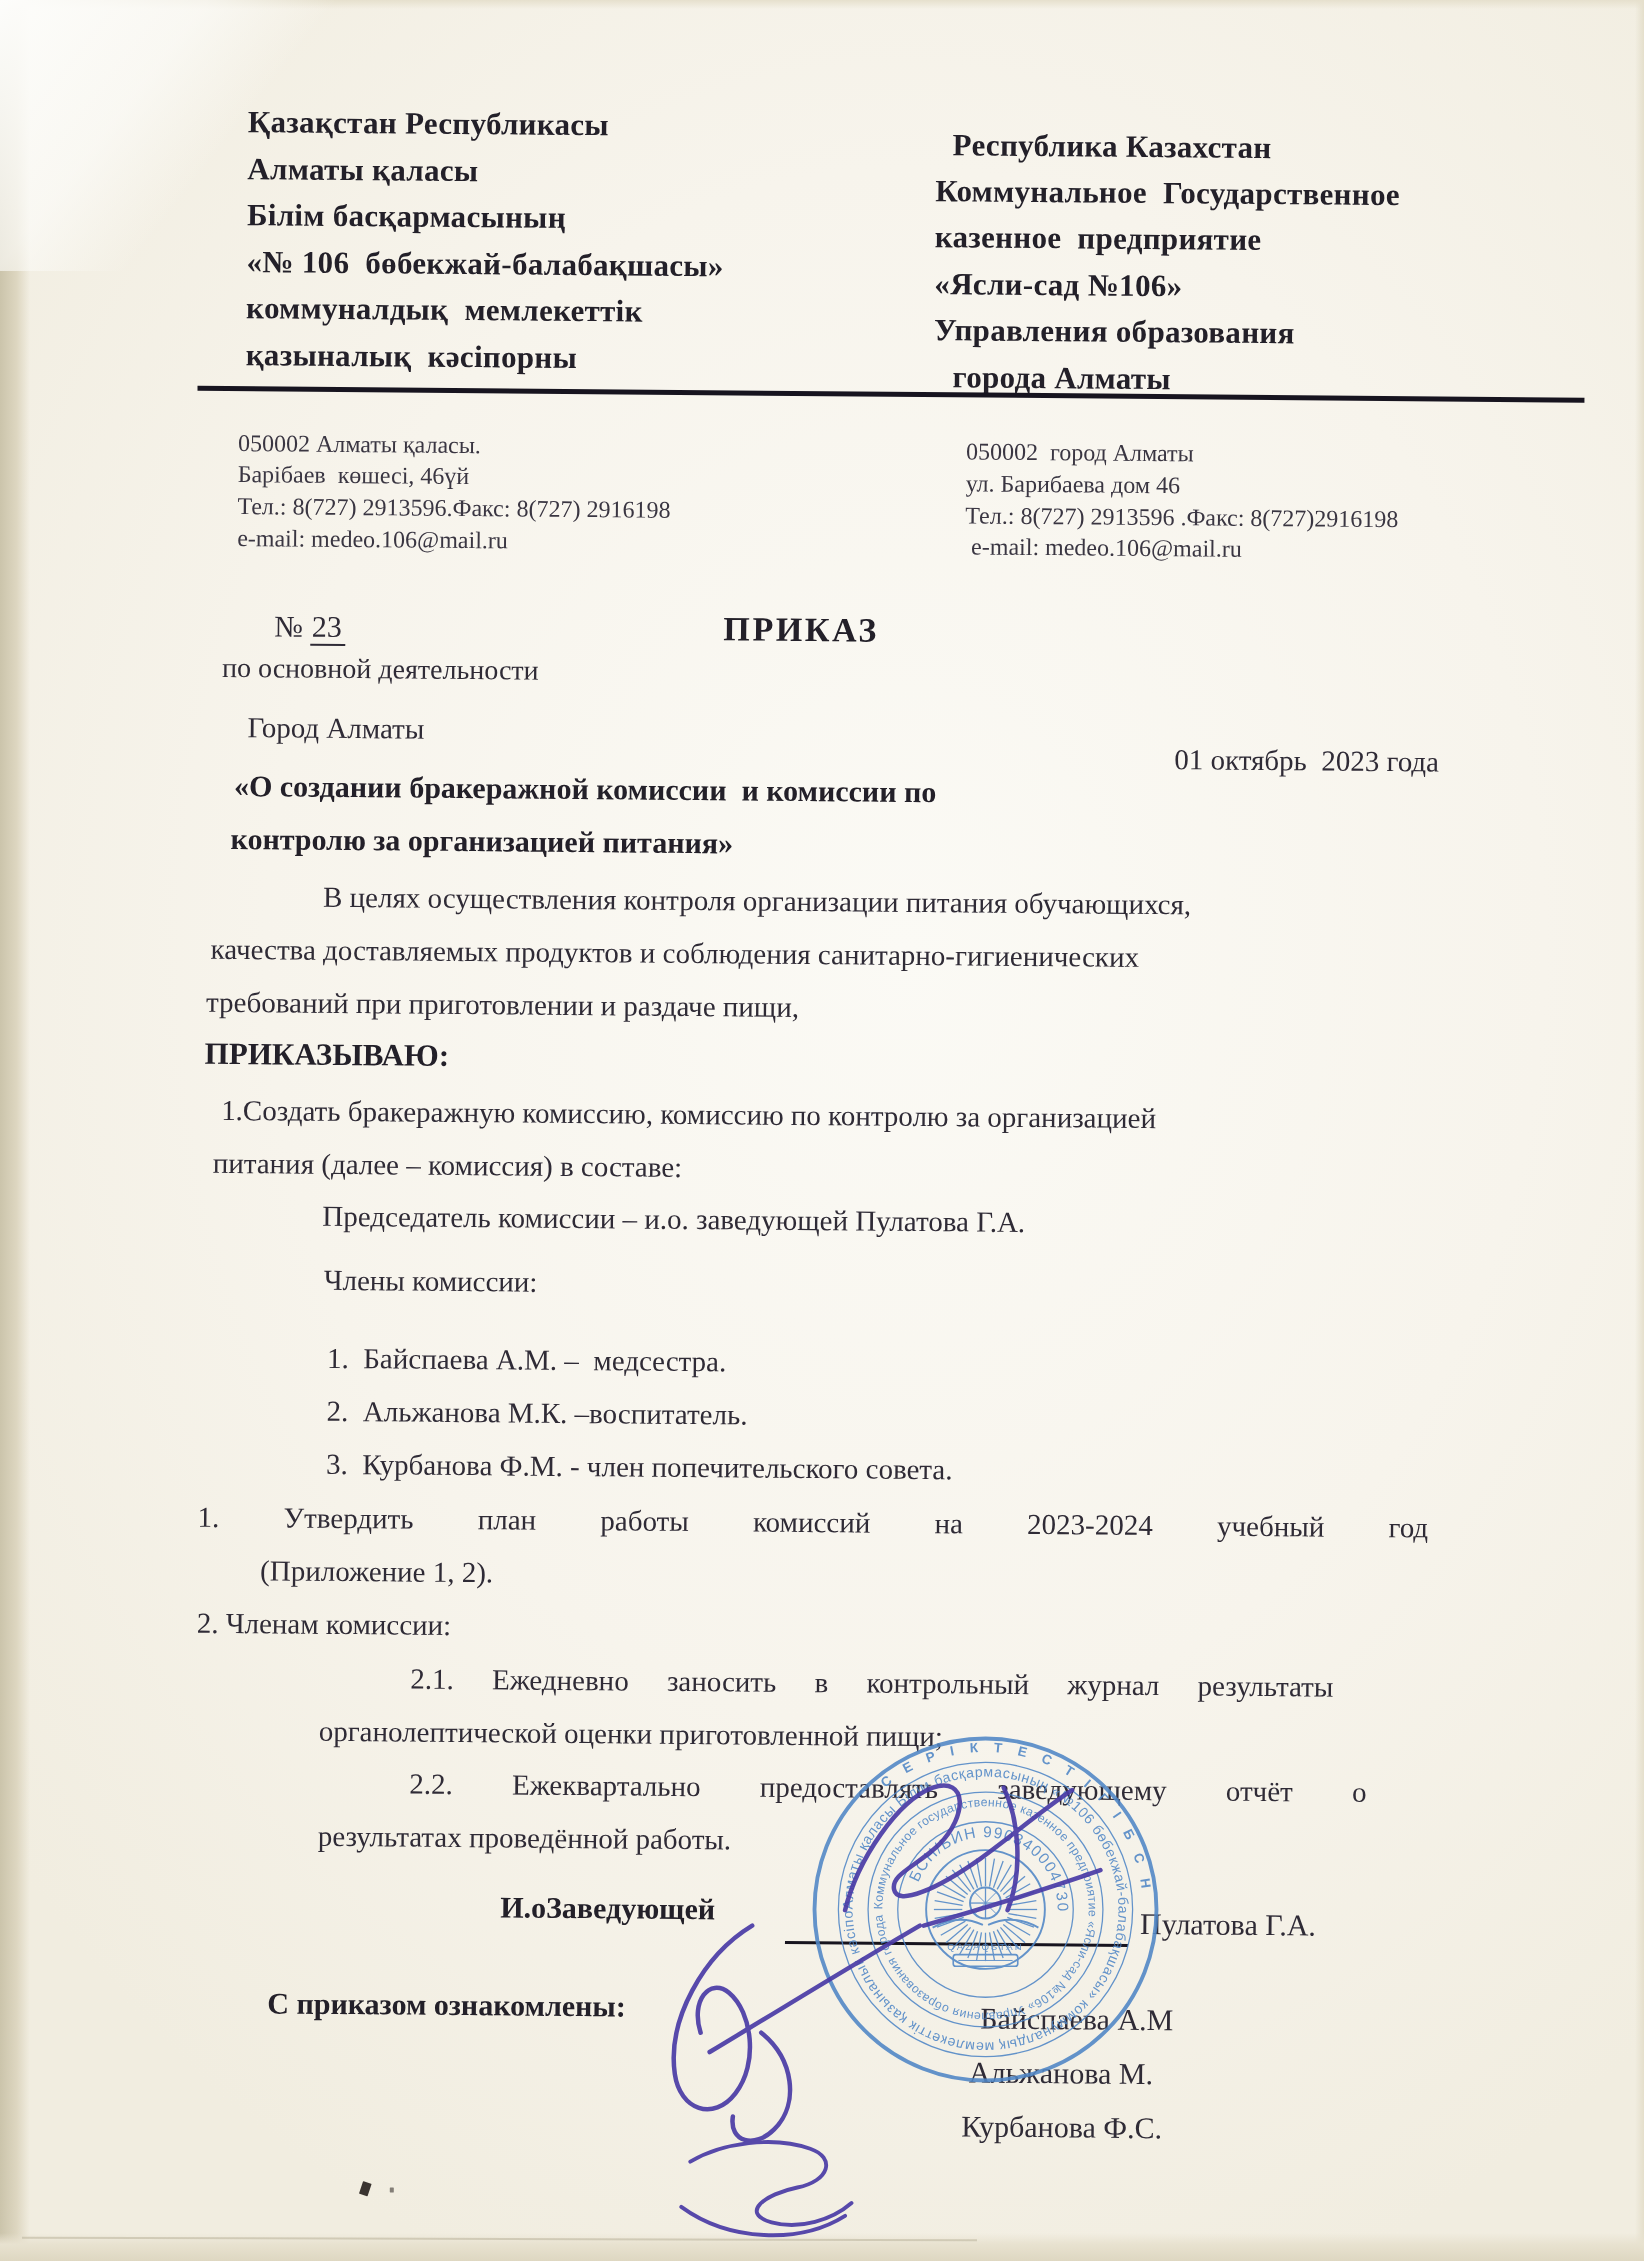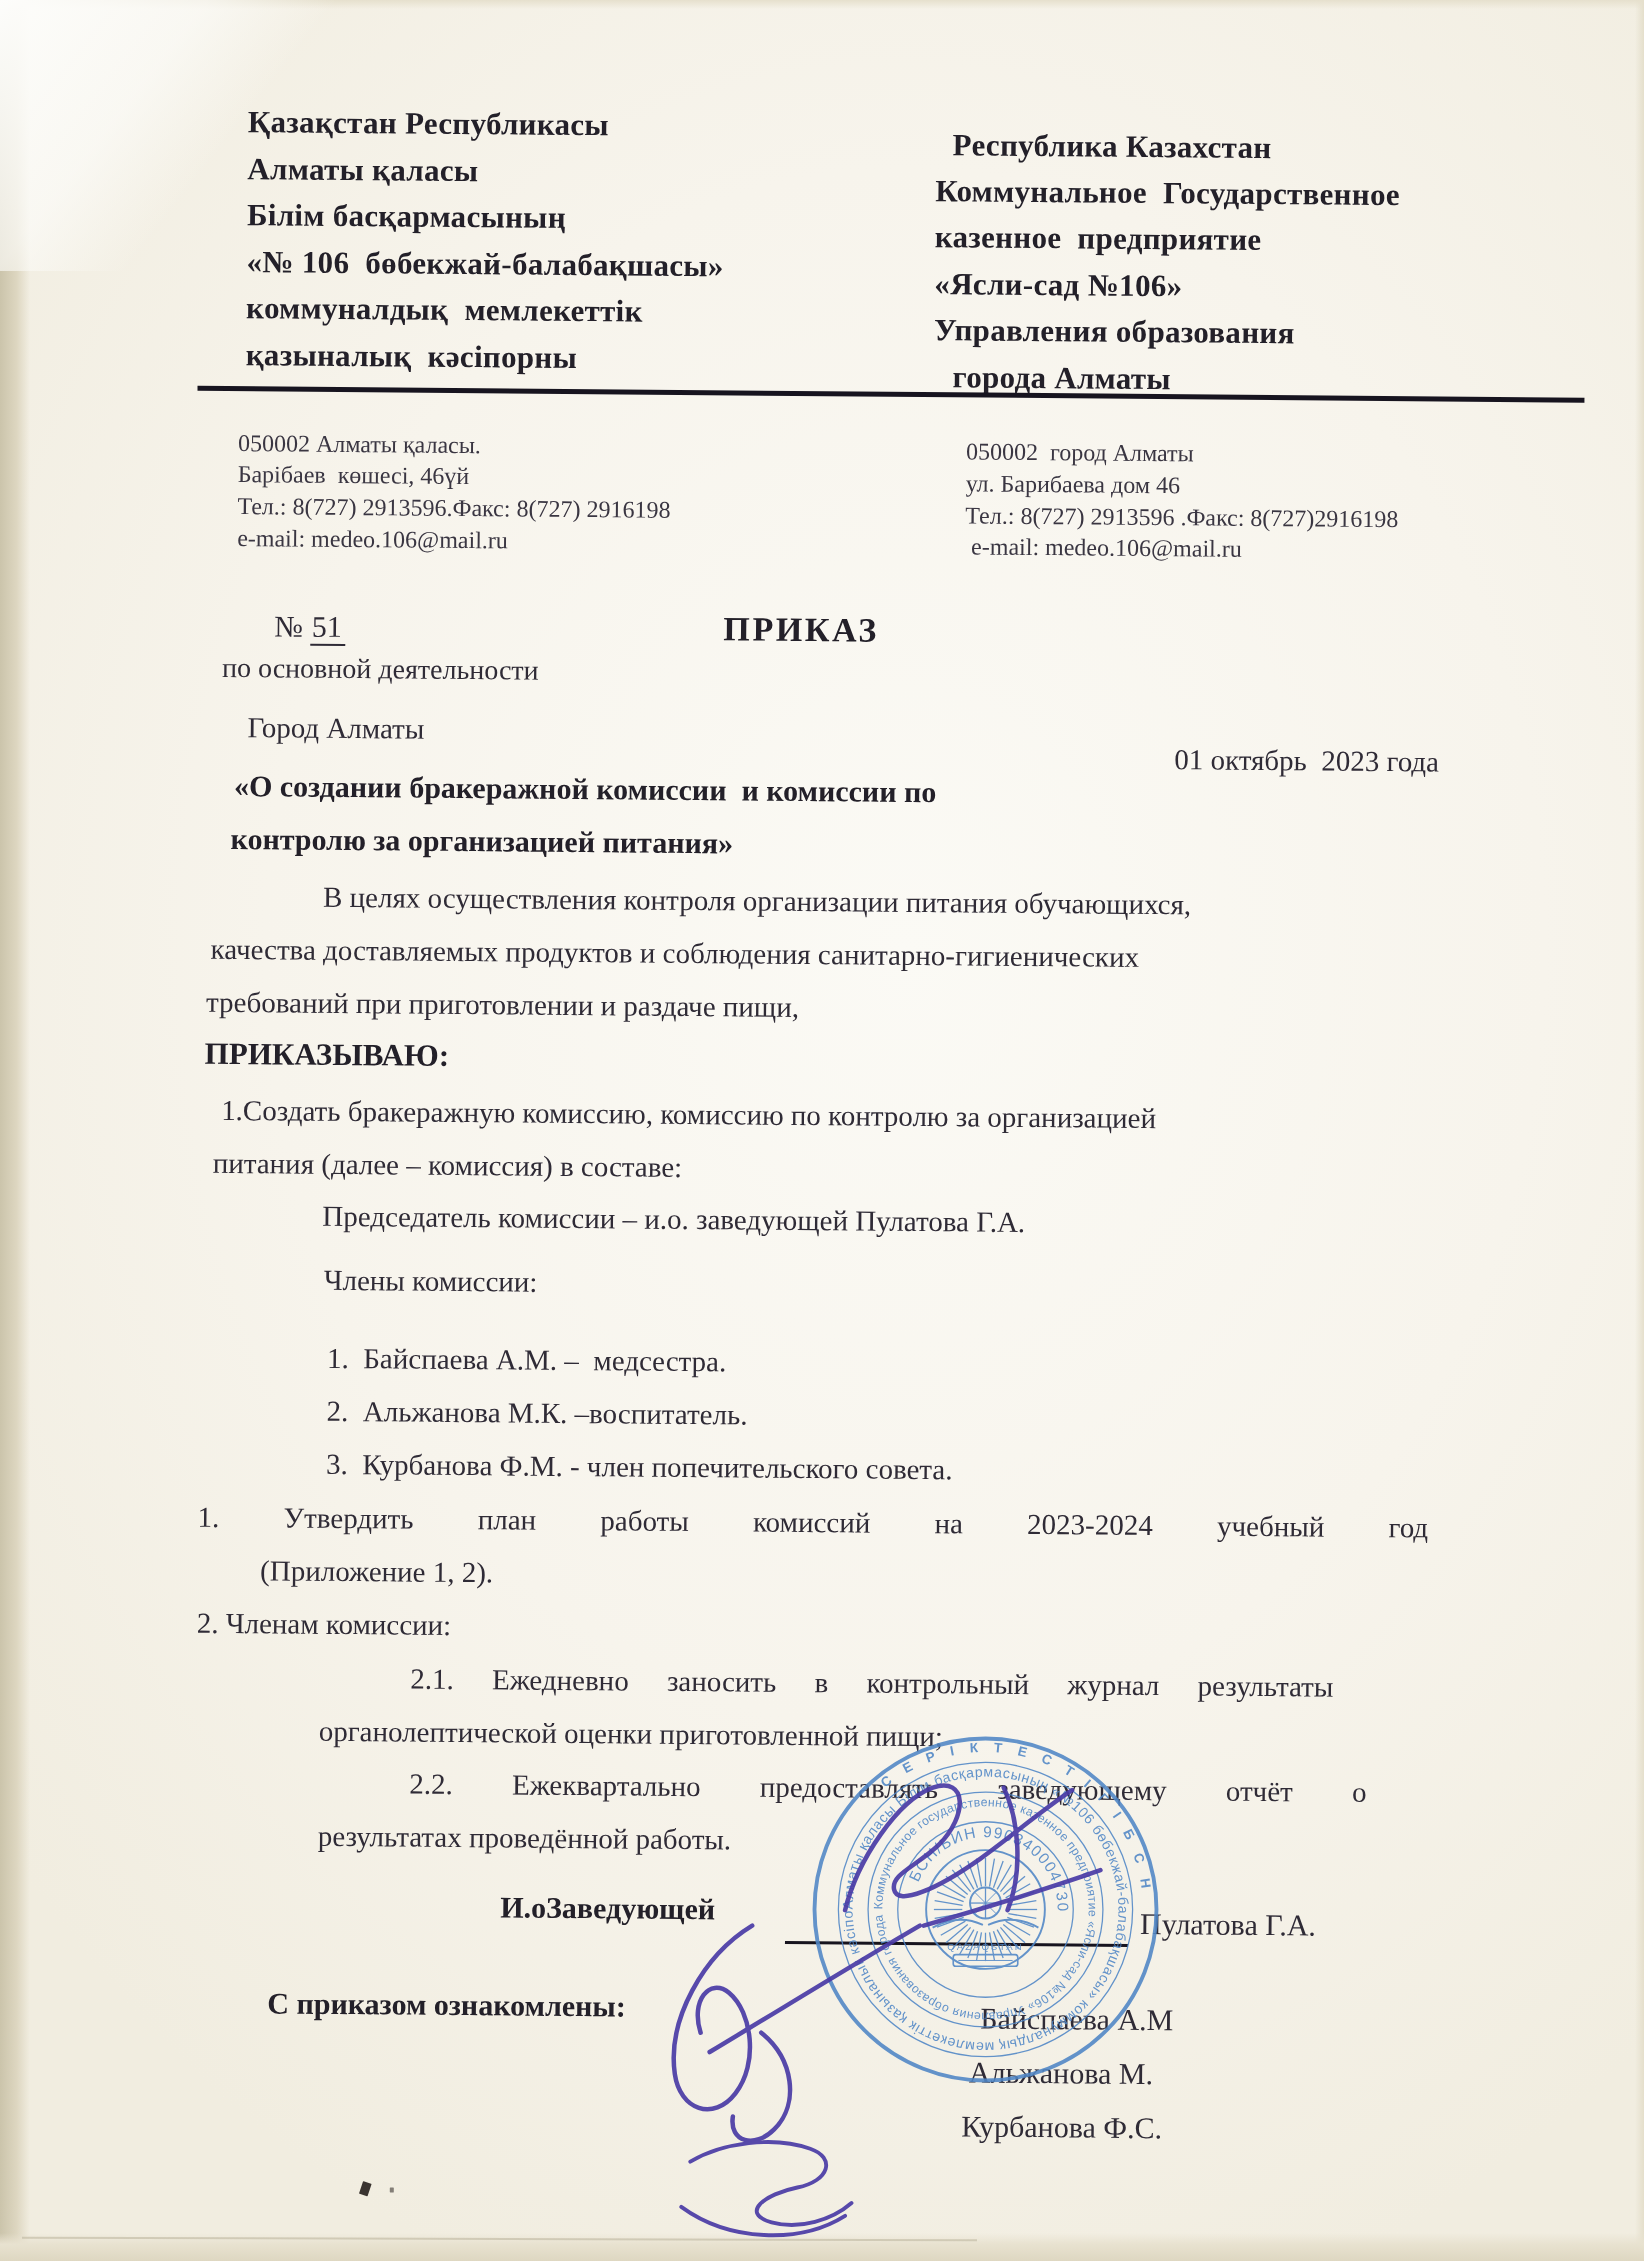--- a/index.html
+++ b/index.html
@@ -79,21 +79,21 @@
       <div class="t cnt" style="left:241px;top:494px">Тел.: 8(727) 2913596.Факс: 8(727) 2916198</div>
       <div class="t cnt" style="left:241px;top:526px">e-mail: medeo.106@mail.ru</div>
     </div>
     <div>
       <div class="t cnt" style="left:969px;top:433px">050002  город Алматы</div>
       <div class="t cnt" style="left:969px;top:465px">ул. Барибаева дом 46</div>
       <div class="t cnt" style="left:969px;top:497px">Тел.: 8(727) 2913596 .Факс: 8(727)2916198</div>
       <div class="t cnt" style="left:975px;top:528px">e-mail: medeo.106@mail.ru</div>
     </div>
 
-    <div class="t body" style="left:279px;top:611px;font-size:30px"><span>№ </span><span class="u51">51</span></div>
+    <div class="t body" style="left:279px;top:611px;font-size:30px"><span>№ </span><span class="u51">23</span></div>
     <div class="t b" style="left:728px;top:608px;font-size:34px;letter-spacing:2.6px">ПРИКАЗ</div>
     <div class="t body" style="left:227px;top:654px;font-size:28px">по основной деятельности</div>
 
     <div class="t body" style="left:253px;top:713px">Город Алматы</div>
     <div class="t body" style="left:1180px;top:737px">01 октябрь  2023 года</div>
 
     <div class="t b" style="left:240px;top:771px;font-size:30px">«О создании бракеражной комиссии  и комиссии по</div>
     <div class="t b" style="left:237px;top:824px;font-size:30px">контролю за организацией питания»</div>
 
     <div class="t body" style="left:330px;top:882px">В целях осуществления контроля организации питания обучающихся,</div>

